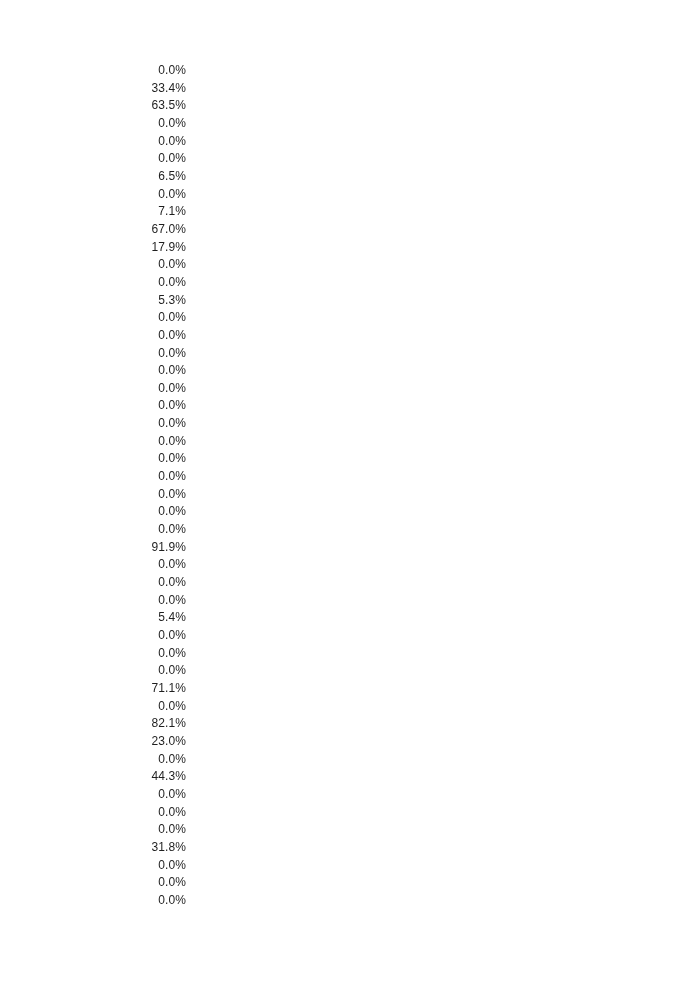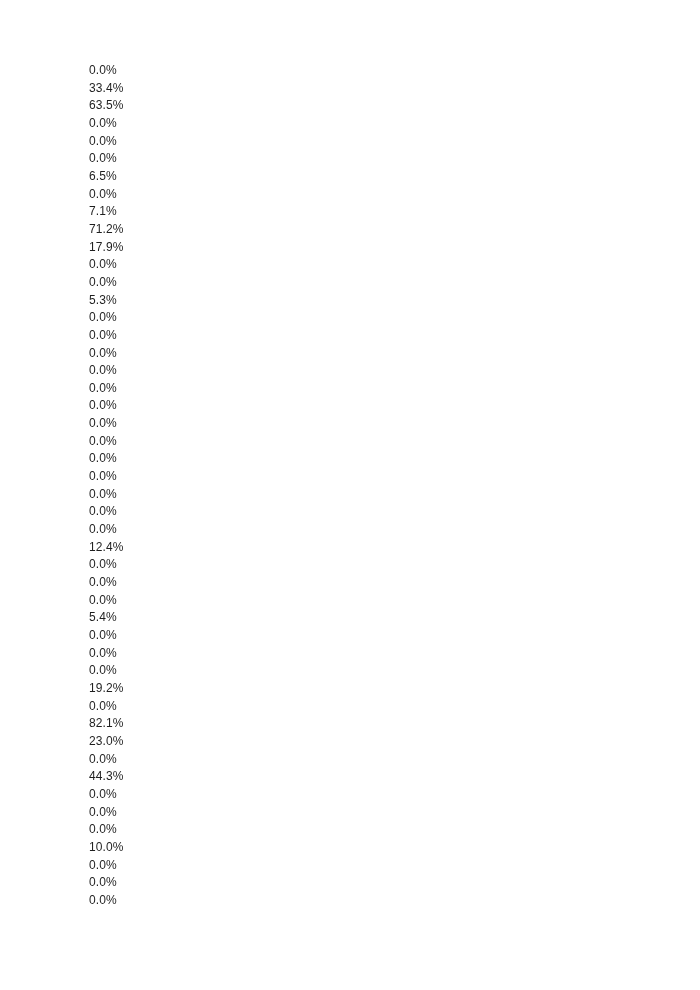--- a/index.html
+++ b/index.html
@@ -10,22 +10,23 @@
     width: 700px;
     height: 990px;
     background: #ffffff;
     position: relative;
     overflow: hidden;
     font-family: "Liberation Sans", "DejaVu Sans", sans-serif;
   }
   .percent-column {
     position: absolute;
     top: 62px;
-    left: 89px;
+    left: 116px;
     width: 70px;
+    text-align: right;
   }
   .percent-row {
     height: 17.66px;
     line-height: 17.66px;
     font-size: 12px;
     color: #1f1f1f;
     white-space: nowrap;
     letter-spacing: 0.1px;
   }
 </style>
@@ -35,52 +36,52 @@
 <div class="percent-column">
     <div class="percent-row">0.0%</div>
     <div class="percent-row">33.4%</div>
     <div class="percent-row">63.5%</div>
     <div class="percent-row">0.0%</div>
     <div class="percent-row">0.0%</div>
     <div class="percent-row">0.0%</div>
     <div class="percent-row">6.5%</div>
     <div class="percent-row">0.0%</div>
     <div class="percent-row">7.1%</div>
-    <div class="percent-row">71.2%</div>
+    <div class="percent-row">67.0%</div>
     <div class="percent-row">17.9%</div>
     <div class="percent-row">0.0%</div>
     <div class="percent-row">0.0%</div>
     <div class="percent-row">5.3%</div>
     <div class="percent-row">0.0%</div>
     <div class="percent-row">0.0%</div>
     <div class="percent-row">0.0%</div>
     <div class="percent-row">0.0%</div>
     <div class="percent-row">0.0%</div>
     <div class="percent-row">0.0%</div>
     <div class="percent-row">0.0%</div>
     <div class="percent-row">0.0%</div>
     <div class="percent-row">0.0%</div>
     <div class="percent-row">0.0%</div>
     <div class="percent-row">0.0%</div>
     <div class="percent-row">0.0%</div>
     <div class="percent-row">0.0%</div>
-    <div class="percent-row">12.4%</div>
+    <div class="percent-row">91.9%</div>
     <div class="percent-row">0.0%</div>
     <div class="percent-row">0.0%</div>
     <div class="percent-row">0.0%</div>
     <div class="percent-row">5.4%</div>
     <div class="percent-row">0.0%</div>
     <div class="percent-row">0.0%</div>
     <div class="percent-row">0.0%</div>
-    <div class="percent-row">19.2%</div>
+    <div class="percent-row">71.1%</div>
     <div class="percent-row">0.0%</div>
     <div class="percent-row">82.1%</div>
     <div class="percent-row">23.0%</div>
     <div class="percent-row">0.0%</div>
     <div class="percent-row">44.3%</div>
     <div class="percent-row">0.0%</div>
     <div class="percent-row">0.0%</div>
     <div class="percent-row">0.0%</div>
-    <div class="percent-row">10.0%</div>
+    <div class="percent-row">31.8%</div>
     <div class="percent-row">0.0%</div>
     <div class="percent-row">0.0%</div>
     <div class="percent-row">0.0%</div>
   </div>
 
 </body></html>

